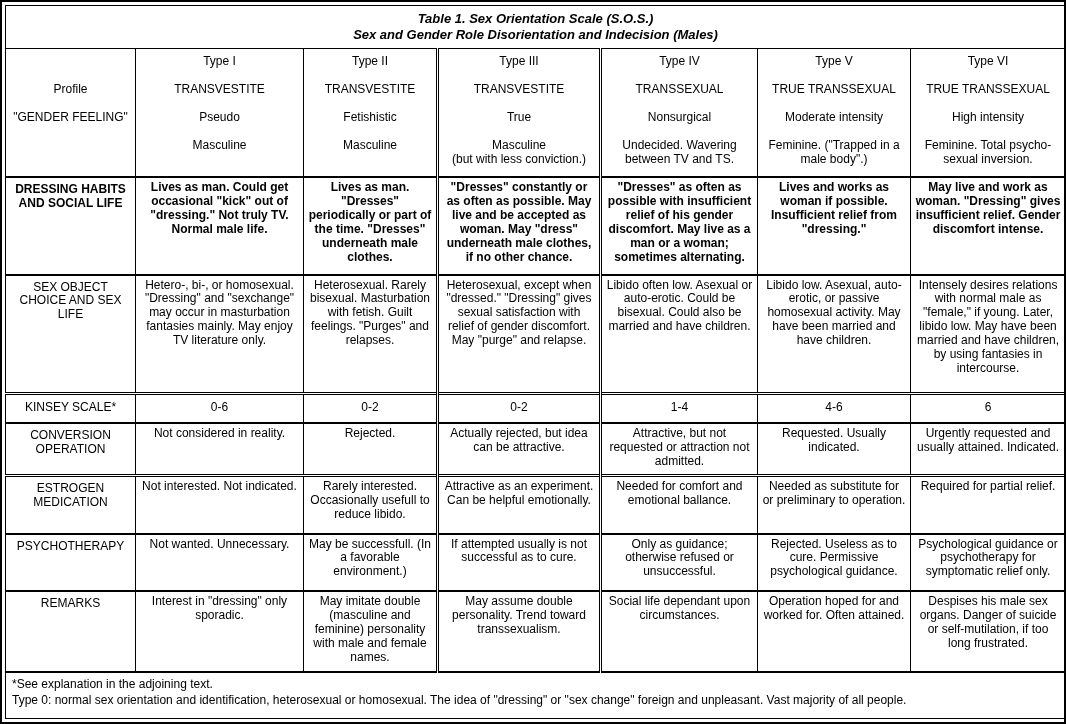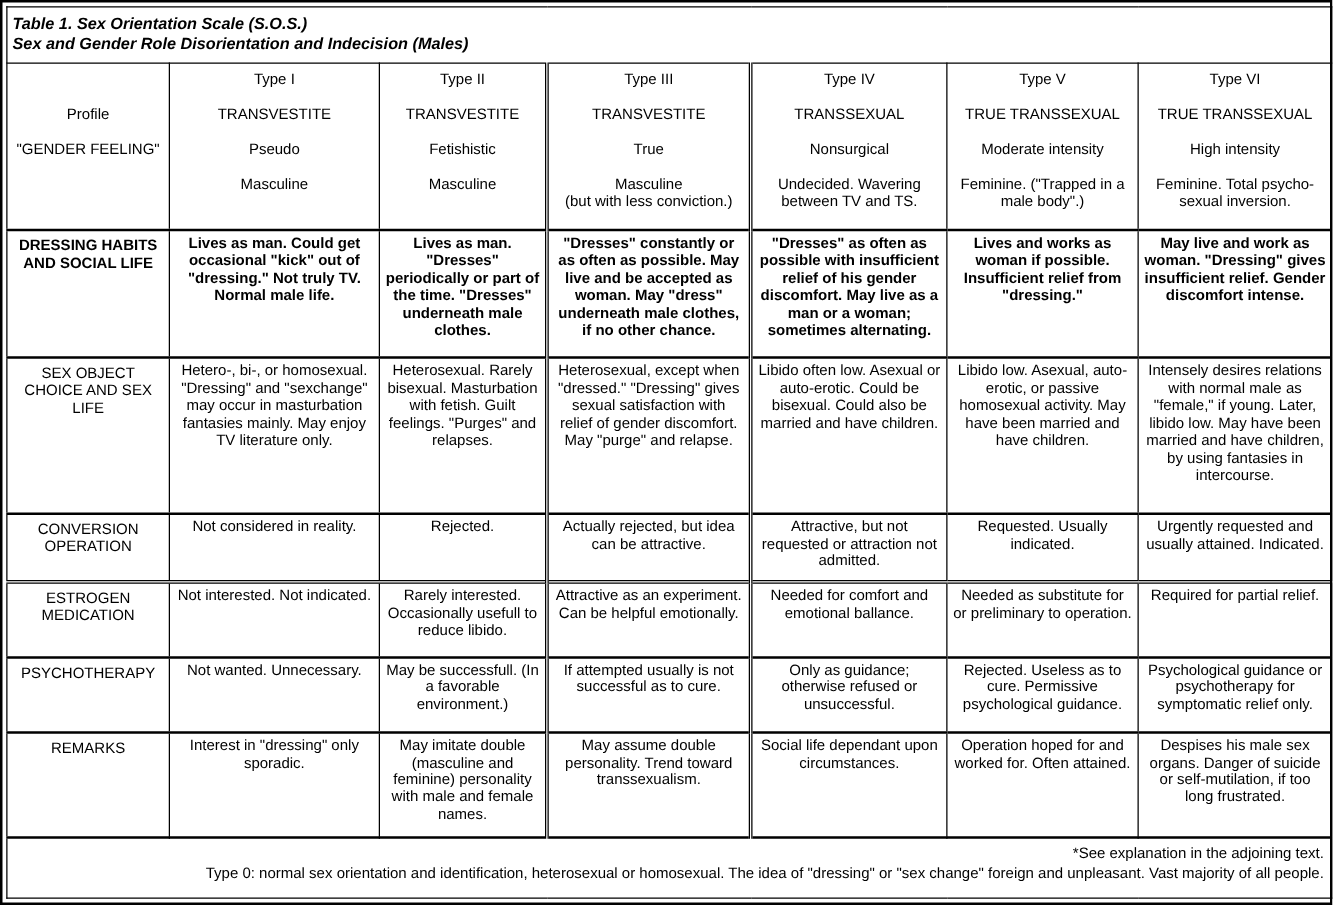--- a/index.html
+++ b/index.html
@@ -21,21 +21,21 @@
     border:1px solid #000;
   }
   td {
     border:1px solid #000;
     vertical-align:top;
     font-size:12px;
     line-height:1.16;
     padding:3px 4px;
     overflow:hidden;
   }
-  .title-cell { text-align:left; padding-top:5px; }
+  .title-cell { text-align:center; padding-top:5px; }
   .title-line { font-size:13px; font-weight:bold; font-style:italic; line-height:1.25; }
   .c  { text-align:center; }
   .lbl{ text-align:center; padding-top:5px; }
   .hdr{ text-align:center; vertical-align:middle; padding:2px; }
   
   .dl { border-left:3px double #000; }
   tr.bt2 td { border-top:2px solid #000; }
   tr.btd td { border-top:3px double #000; }
   
   tr.r-title   { height:37px; }
@@ -47,21 +47,21 @@
   tr.r-conv    { height:48px; }
   tr.r-estro   { height:55px; }
   tr.r-psych   { height:55px; }
   tr.r-remarks { height:56px; }
   tr.r-foot    { height:44px; }
   
   .ptd { padding-top:6px; }
   .slot { height:28px; text-align:center; }
   .slot.feeling { height:auto; white-space:pre-line; }
   .kin { vertical-align:middle; padding-top:1px; }
-  .foot-cell { text-align:right; padding:4px 6px; vertical-align:top; }
+  .foot-cell { text-align:left; padding:4px 6px; vertical-align:top; }
   .foot-line { font-size:12px; line-height:1.3; }
 </style>
 </head>
 <body>
 
 <div class="page">
 <table class="sos">
   <colgroup>
     <col style="width:130px">
         <col style="width:168px">
@@ -139,20 +139,29 @@
   <tr class="r-sexobj bt2">
     <td class="lbl">SEX OBJECT CHOICE AND SEX LIFE</td>
     <td class="c">Hetero-, bi-, or homosexual. "Dressing" and "sexchange" may occur in masturbation fantasies mainly. May enjoy TV literature only.</td>
     <td class="c">Heterosexual. Rarely bisexual. Masturbation with fetish. Guilt feelings. "Purges" and relapses.</td>
     <td class="c dl">Heterosexual, except when "dressed." "Dressing" gives sexual satisfaction with relief of gender discomfort. May "purge" and relapse.</td>
     <td class="c dl">Libido often low. Asexual or auto-erotic. Could be bisexual. Could also be married and have children.</td>
     <td class="c">Libido low. Asexual, auto-erotic, or passive homosexual activity. May have been married and have children.</td>
     <td class="c">Intensely desires relations with normal male as "female," if young. Later, libido low. May have been married and have children, by using fantasies in intercourse.</td>
   </tr>
 
+  <tr class="r-kinsey btd">
+    <td class="lbl kin">KINSEY SCALE*</td>
+    <td class="c kin">0-6</td>
+    <td class="c kin">0-2</td>
+    <td class="c kin dl">0-2</td>
+    <td class="c kin dl">1-4</td>
+    <td class="c kin">4-6</td>
+    <td class="c kin">6</td>
+  </tr>
 
   <tr class="r-conv bt2">
     <td class="lbl">CONVERSION OPERATION</td>
     <td class="c">Not considered in reality.</td>
     <td class="c">Rejected.</td>
     <td class="c dl">Actually rejected, but idea can be attractive.</td>
     <td class="c dl">Attractive, but not requested or attraction not admitted.</td>
     <td class="c">Requested. Usually indicated.</td>
     <td class="c">Urgently requested and usually attained. Indicated.</td>
   </tr>

